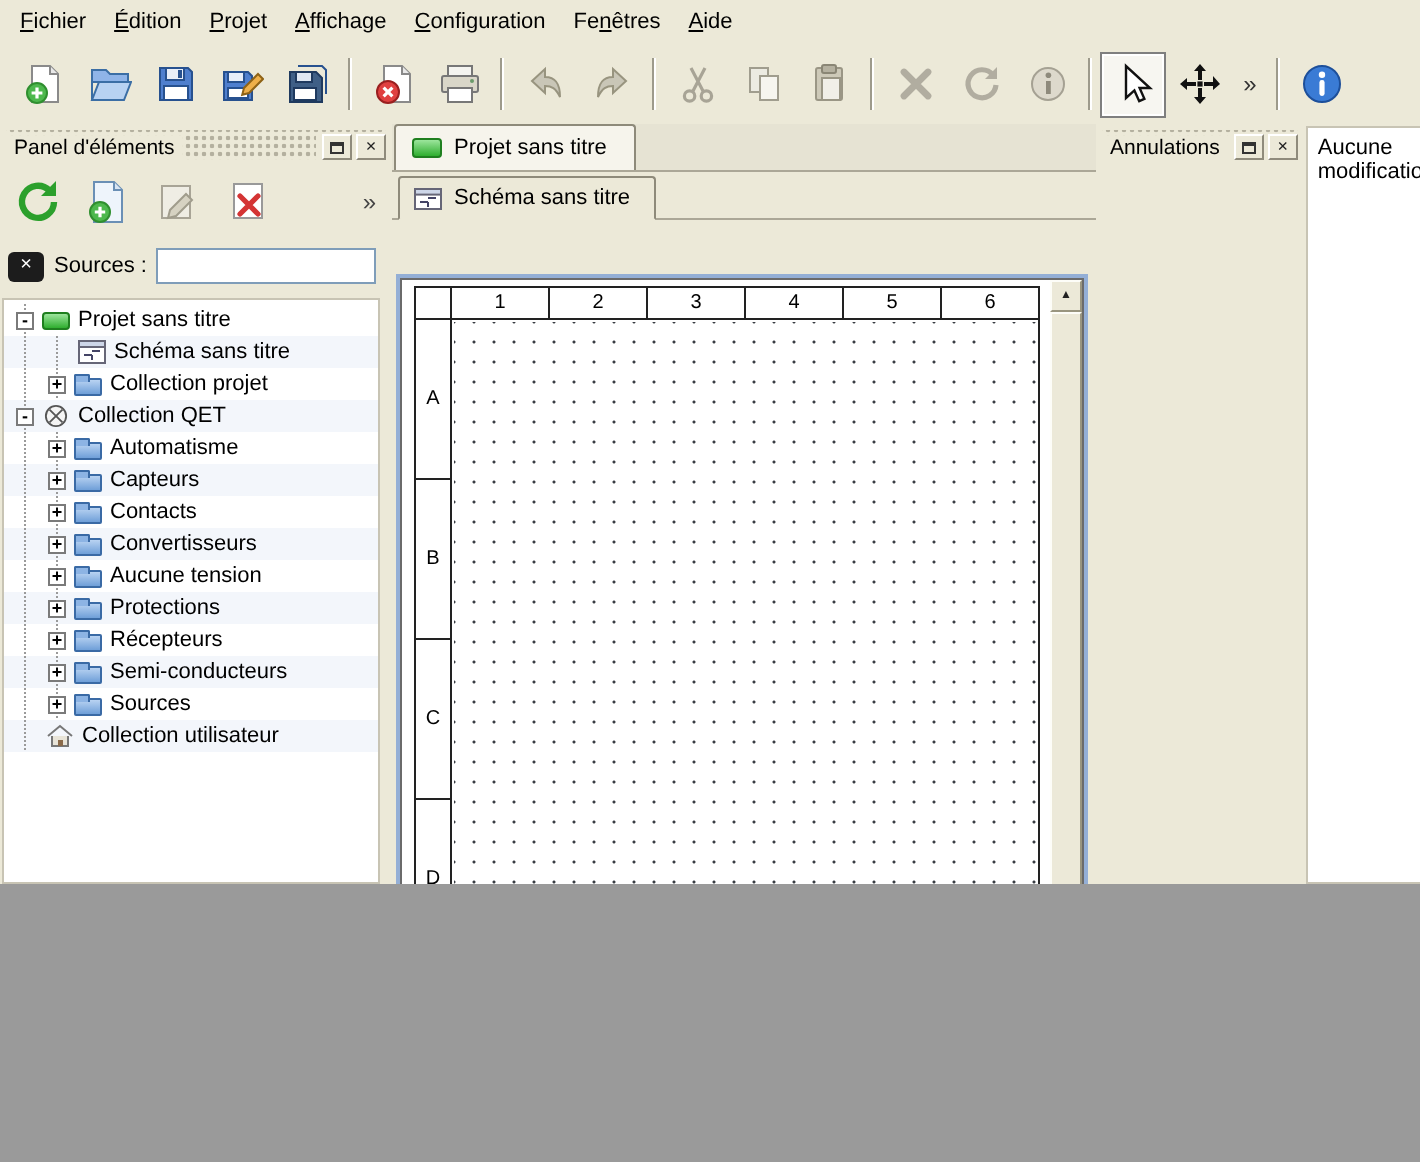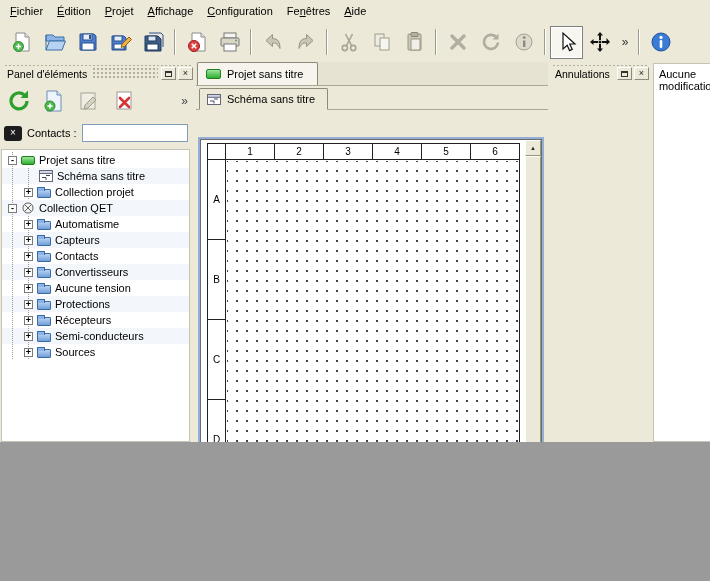--- a/index.html
+++ b/index.html
@@ -289,21 +289,21 @@
       <div class="pbtn">
         <svg viewBox="0 0 24 24">
             <rect x="5" y="3" width="14" height="17" fill="#fff" stroke="#999"></rect>
             <path d="M8 9l9 9M17 9l-9 9" stroke="#d43434" stroke-width="2.6" stroke-linecap="round"></path>
           </svg>
       </div>
       <div class="panel-more">»</div>
     </div>
     <div class="filter-row">
       <span class="filter-clear">×</span>
-      <span class="filter-label">Contacts :</span>
+      <span class="filter-label">Sources :</span>
       <input class="filter-input" type="text" value="" style="">
     </div>
 
     <div class="tree">
       <div class="trow d0">
         <span class="tind0"></span>
           <span class="texp">-</span>
         <span class="ticon">
             <span class="ic-project" style="display:block;"></span>
           </span>
@@ -404,20 +404,32 @@
           </span>
         <span class="tlabel">Semi-conducteurs</span>
       </div>
       <div class="trow d1">
         <span class="tind1"></span>
           <span class="texp">+</span>
         <span class="ticon">
             <span class="ic-folder" style="display:block;"></span>
           </span>
         <span class="tlabel">Sources</span>
+      </div>
+      <div class="trow d0 alt">
+        <span class="tind0"></span>
+          <span class="tspc"></span>
+        <span class="ticon">
+            <svg viewBox="0 0 14 12">
+              <path d="M1 6L7 1l6 5" fill="none" stroke="#777"></path>
+              <path d="M3 6v5h8V6" fill="#e8e4d8" stroke="#777"></path>
+              <rect x="6" y="8" width="2.5" height="3" fill="#8a6a4a"></rect>
+            </svg>
+          </span>
+        <span class="tlabel">Collection utilisateur</span>
       </div>
     </div>
   </div>
 
   <div class="center">
     <div class="proj-tabbar">
       <div class="proj-tab">
         <span class="proj-tab-icon"></span>
         <span>Projet sans titre</span>
       </div>

